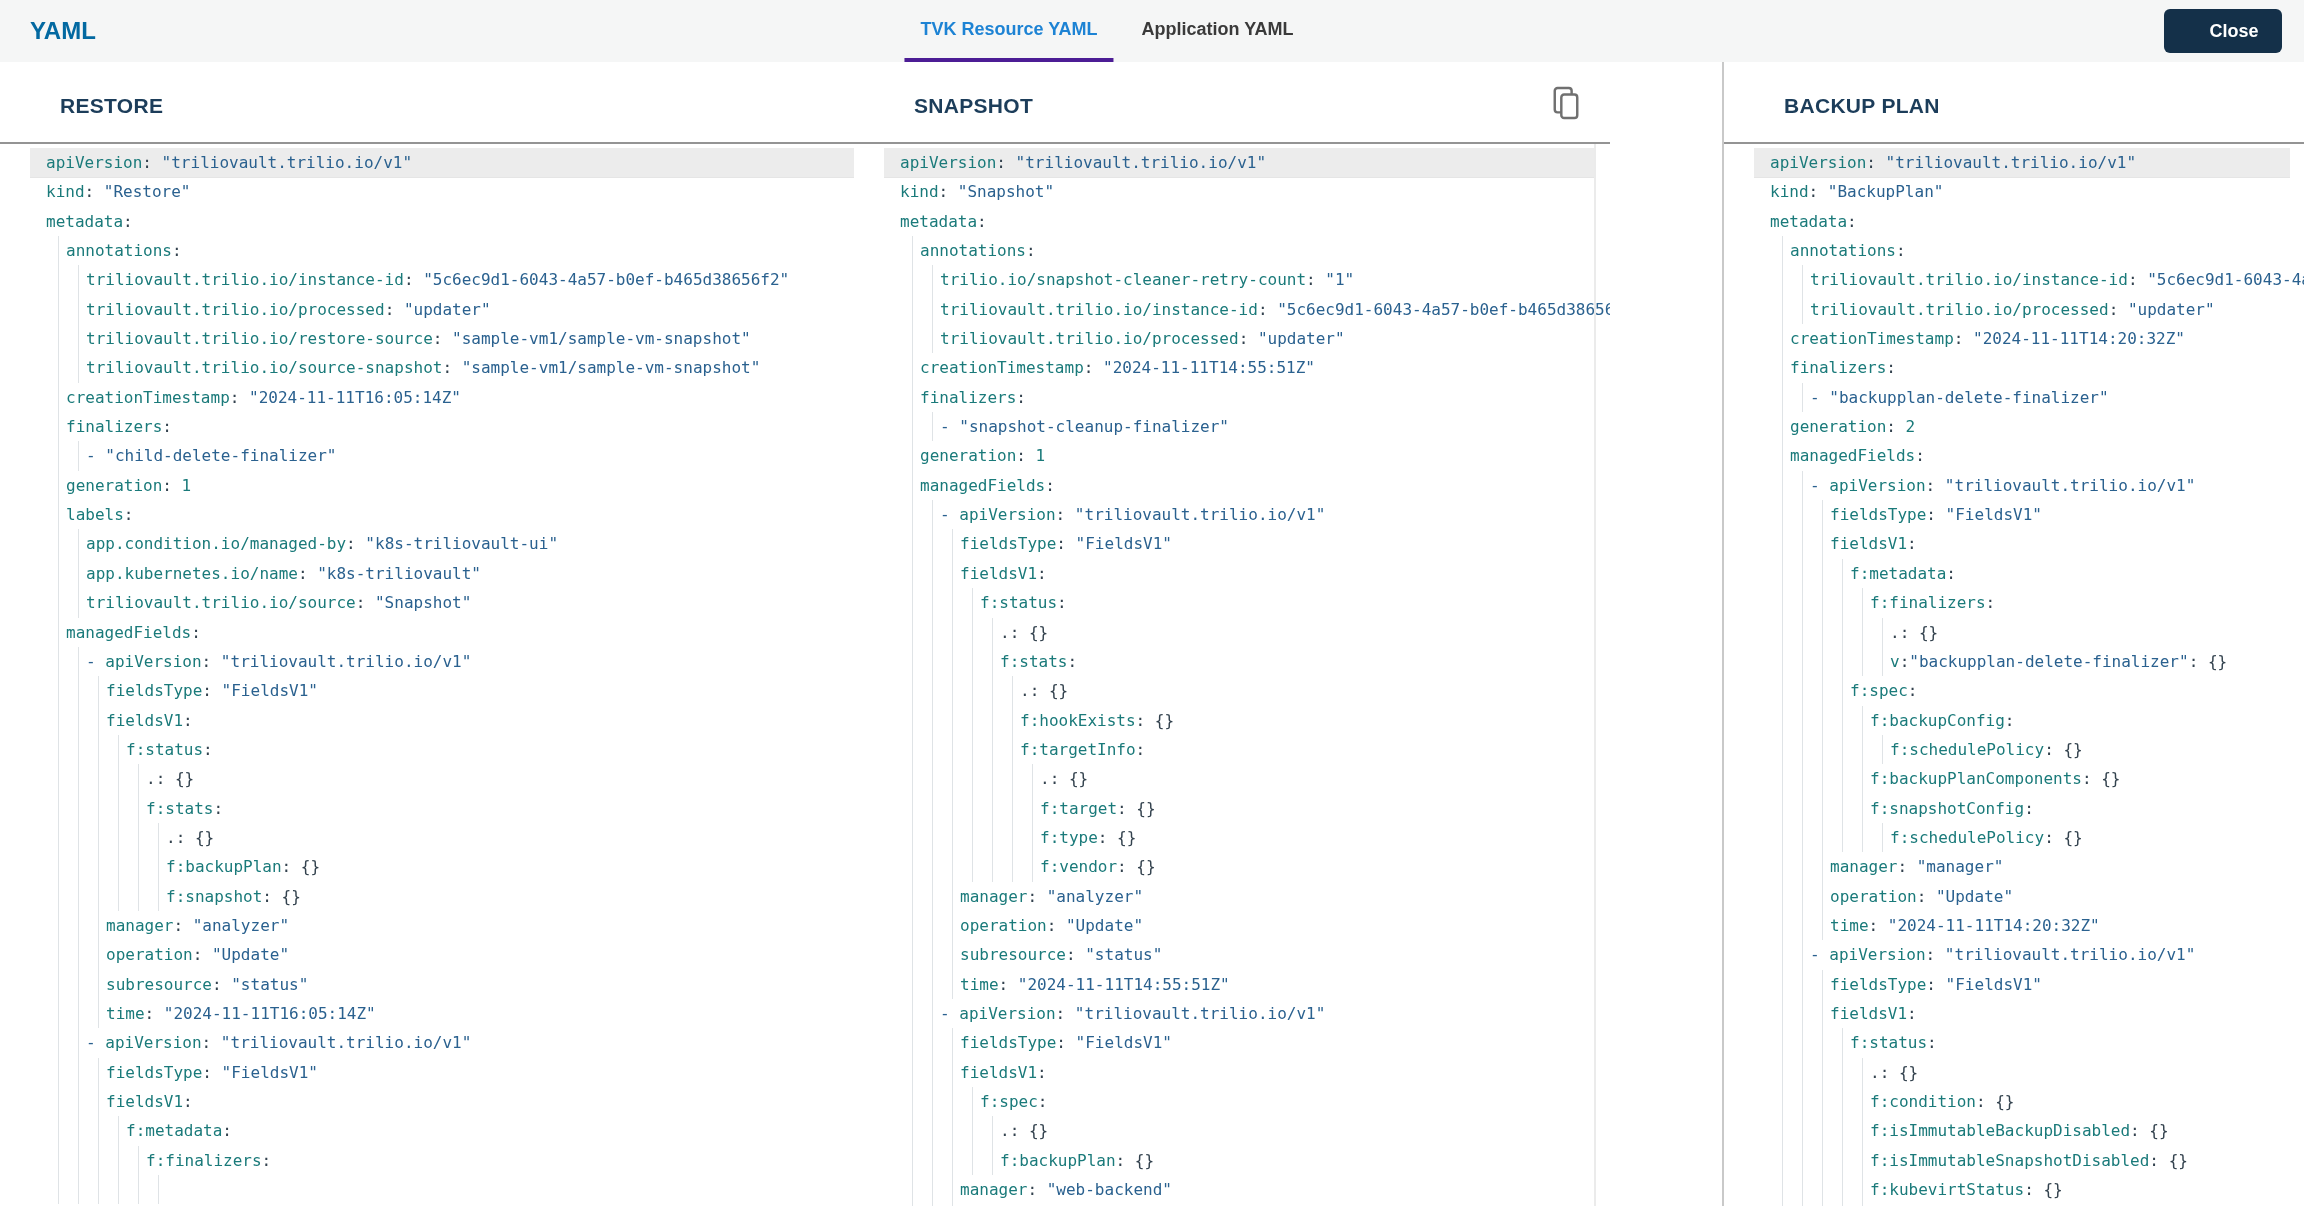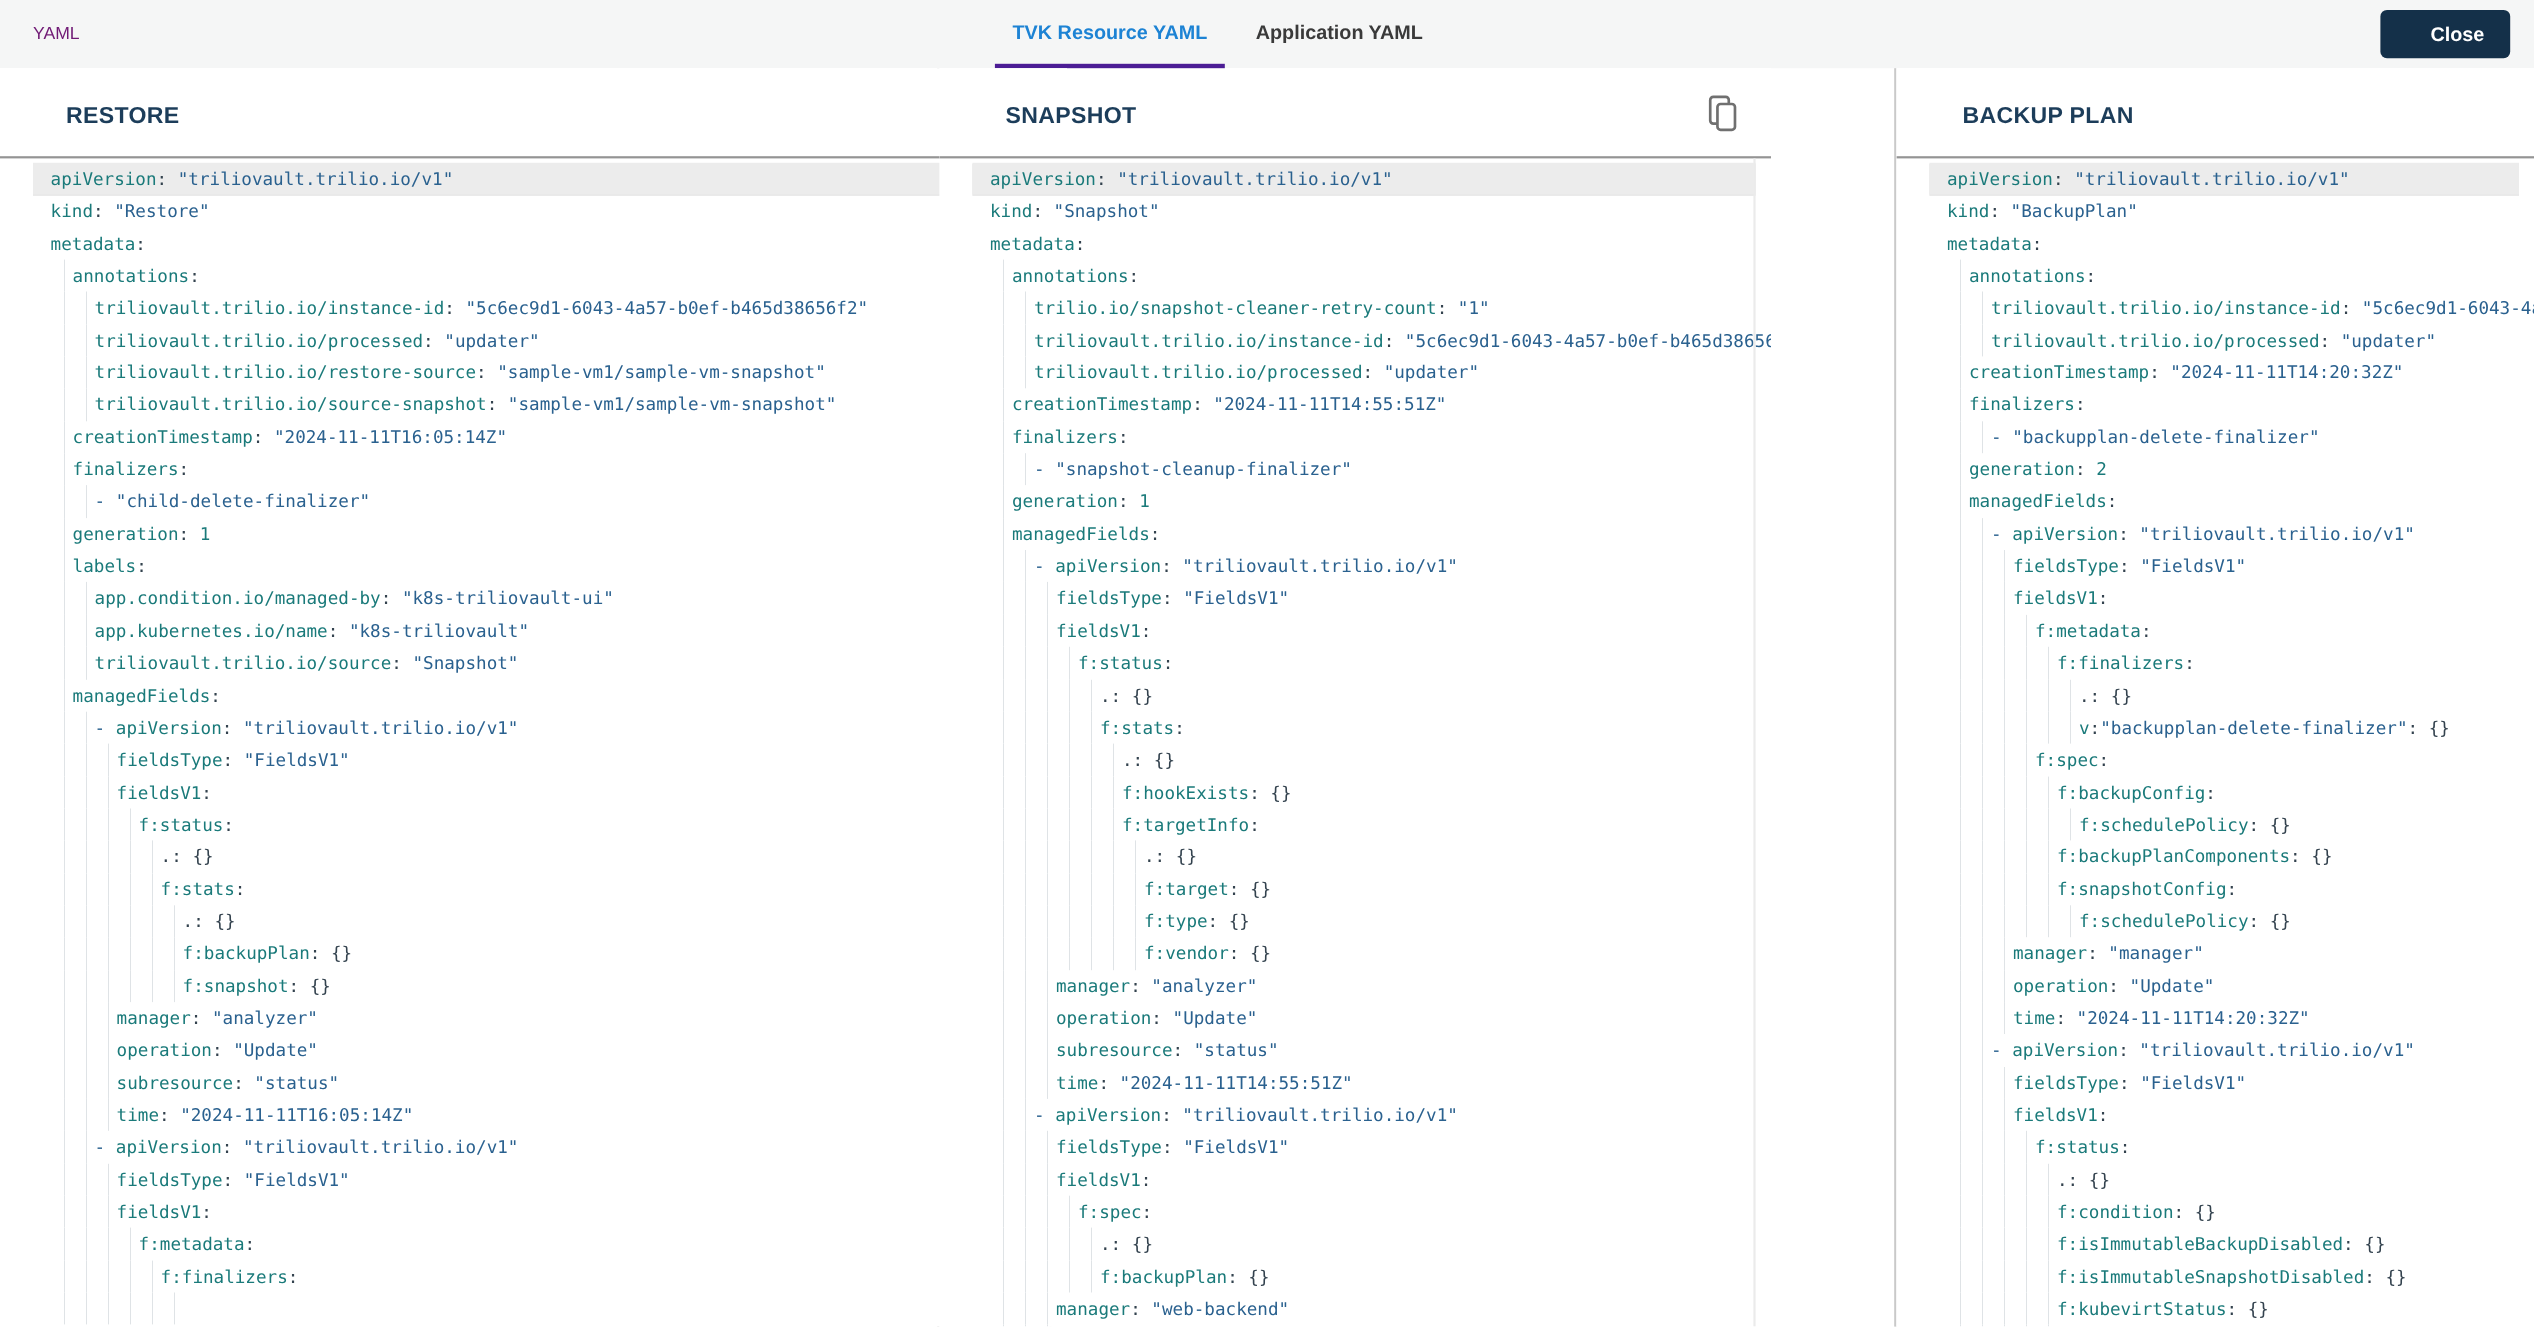--- a/index.html
+++ b/index.html
@@ -2,24 +2,24 @@
 <html><head>
 <meta charset="utf-8">
 <style>
   html,body{margin:0;padding:0;}
   body{
     width:2304px;height:1206px;overflow:hidden;background:#ffffff;
     font-family:"Liberation Sans", sans-serif;position:relative;
   }
   
   .topbar{position:absolute;top:0;left:0;right:0;height:62px;background:#f5f6f6;}
-  .page-title{position:absolute;left:30px;top:0;line-height:62px;font-size:16px;font-weight:normal;color:#701a75;}
+  .page-title{position:absolute;left:30px;top:0;line-height:62px;font-size:24px;font-weight:bold;color:#0369a1;}
   .tabs{position:absolute;left:calc(50% - 45px);transform:translateX(-50%);top:0;height:62px;display:flex;gap:12px;}
   .tab{height:58px;line-height:58px;padding:0 16px;font-size:18px;font-weight:bold;color:#3a3a3a;cursor:pointer;border-bottom:4px solid transparent;}
-  .tab.active{color:#1d83d4;border-bottom:8px solid #4c1d95;}
+  .tab.active{color:#1d83d4;border-bottom:4px solid #4c1d95;}
   .close-btn{position:absolute;right:22px;top:9px;width:118px;height:44px;background:#143049;color:#ffffff;
     font-size:18px;font-weight:bold;border:none;border-radius:6px;cursor:pointer;font-family:"Liberation Sans",sans-serif;padding-left:28px;}
   
   .divider{position:absolute;top:62px;bottom:0;width:2px;background:#c9c9c9;}
   #div1{left:852px;} #div2{left:1722px;}
   .panel{position:absolute;top:62px;bottom:0;background:#ffffff;overflow:hidden;}
   #panel0{left:0;width:970px;} #panel1{left:854px;width:756px;} #panel2{left:1724px;width:580px;}
   .panel-header{position:relative;height:80px;border-bottom:2px solid #949494;}
   .panel-title{position:absolute;left:60px;top:32px;font-size:21px;font-weight:bold;color:#1c3d5a;letter-spacing:.3px;}
   .copy-btn{position:absolute;right:26px;top:22px;width:36px;height:40px;background:transparent;border:none;cursor:pointer;padding:0;}

